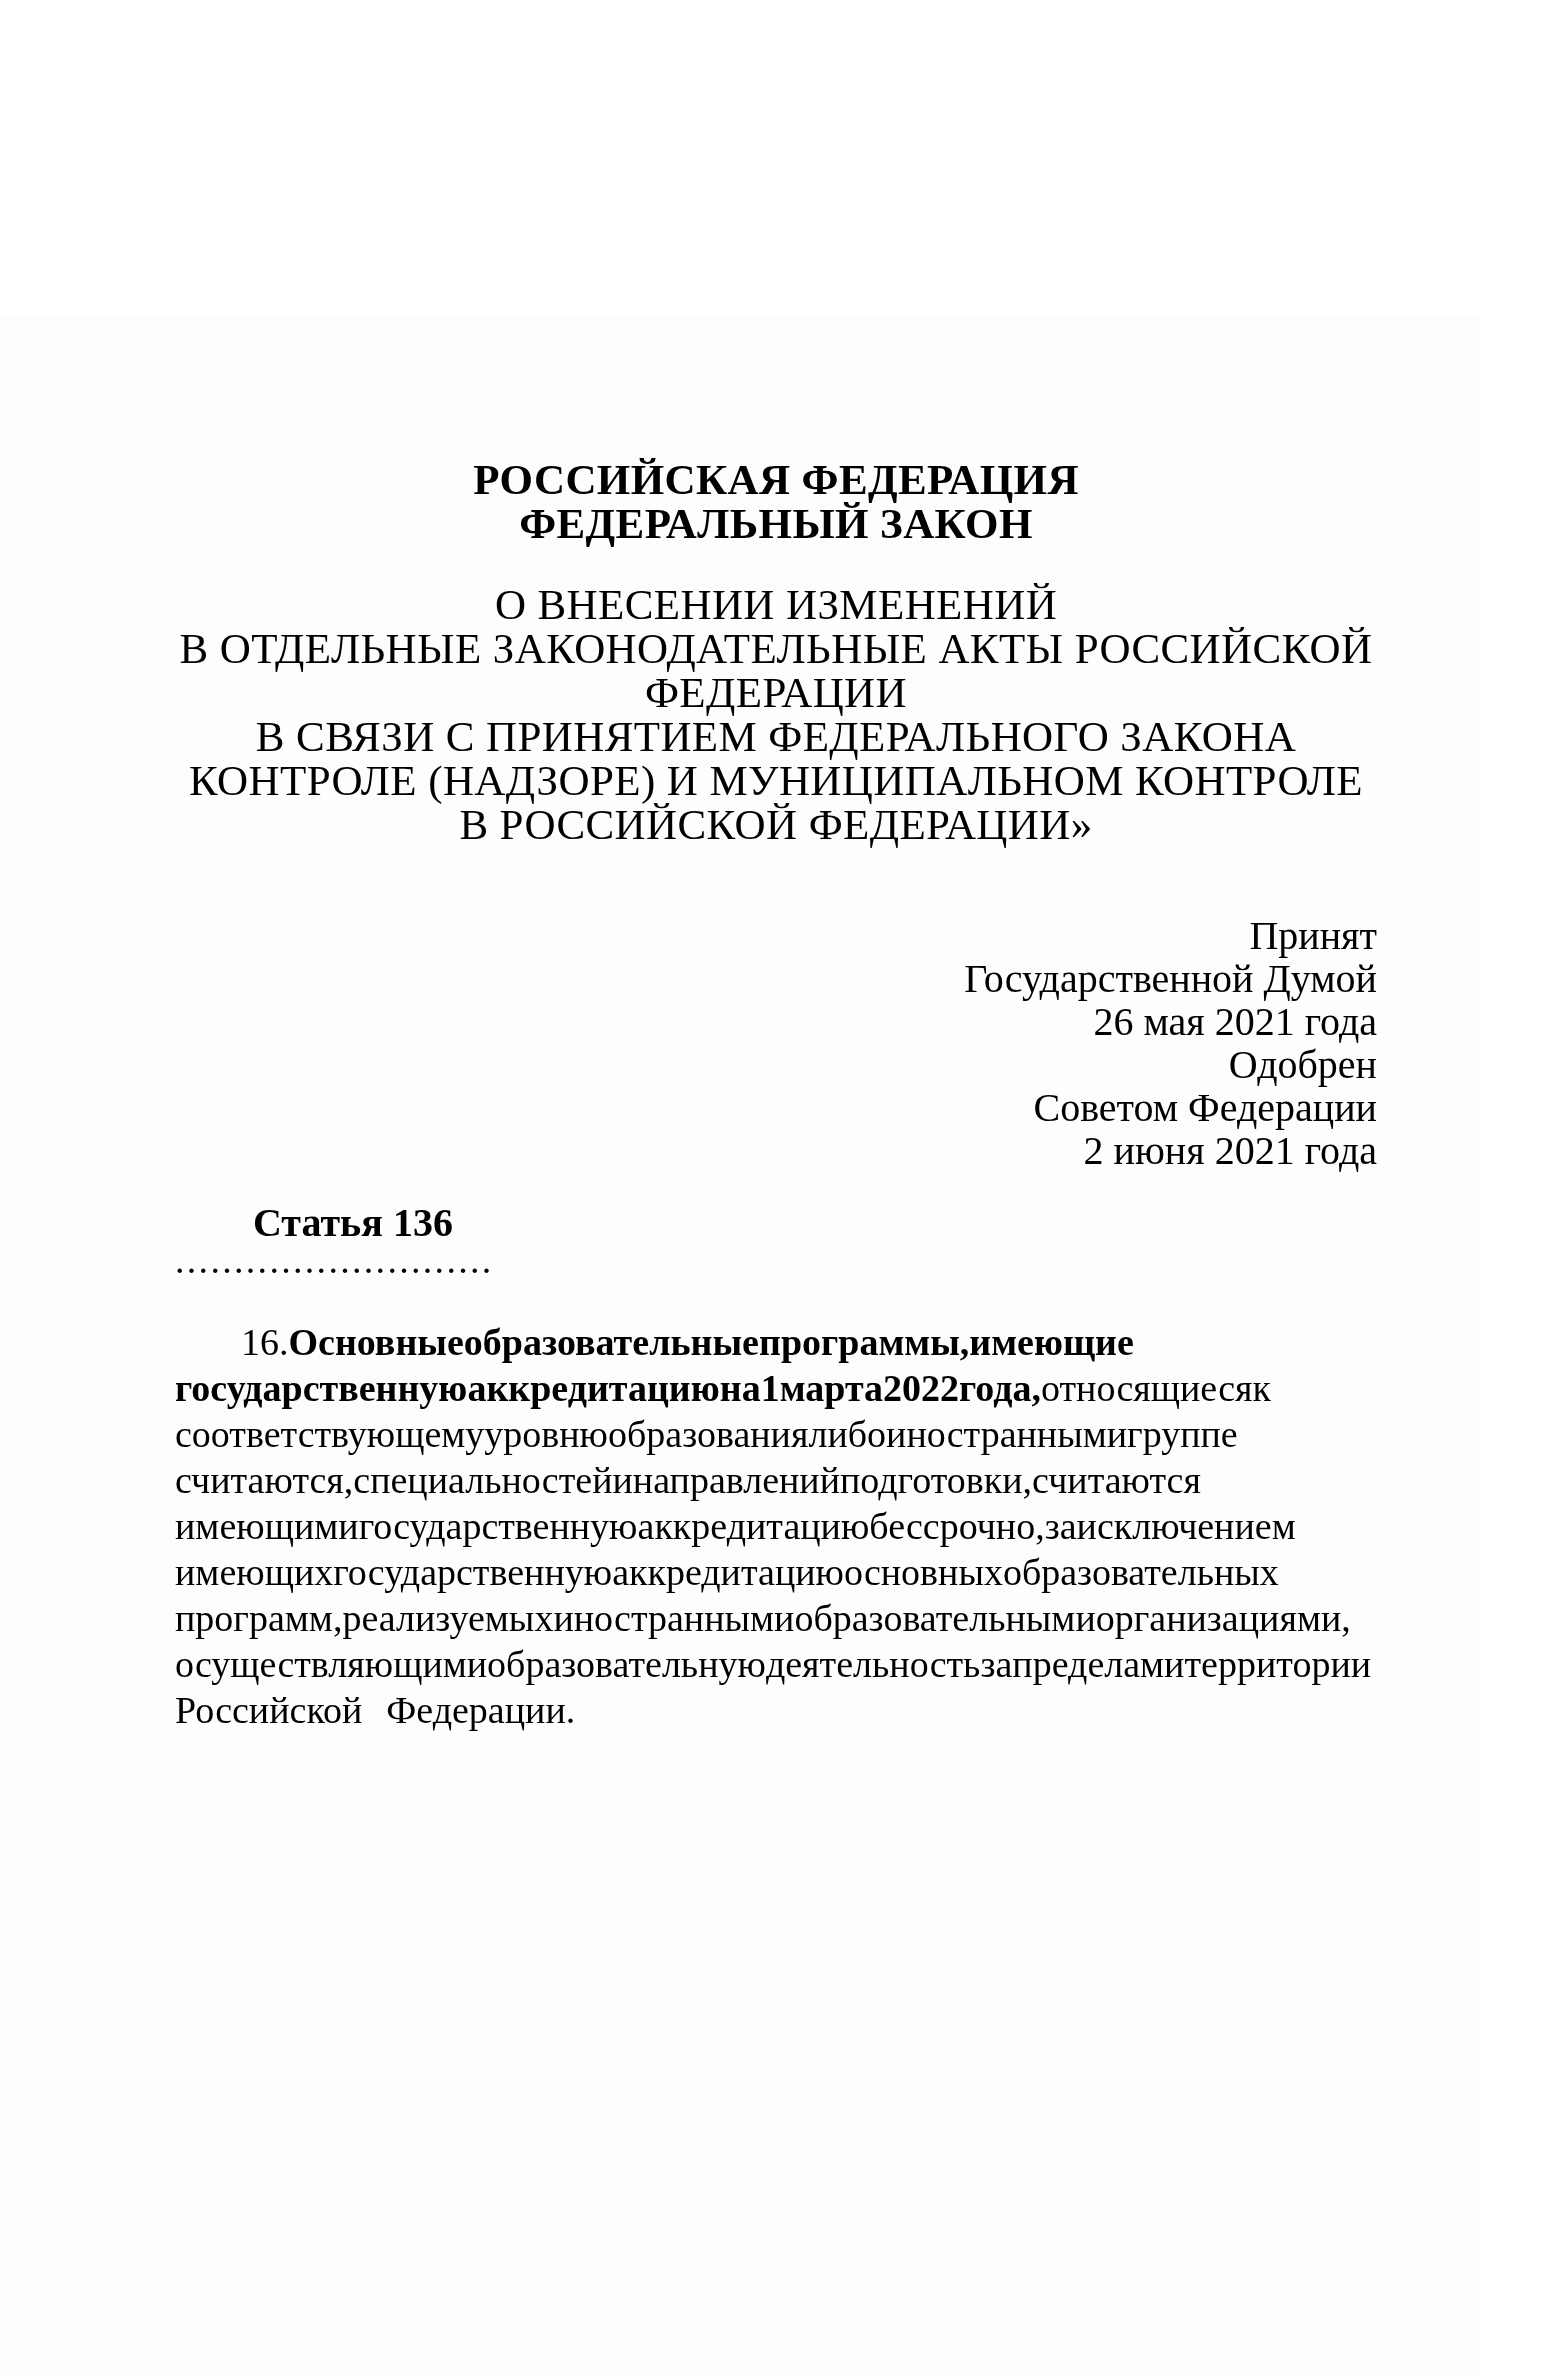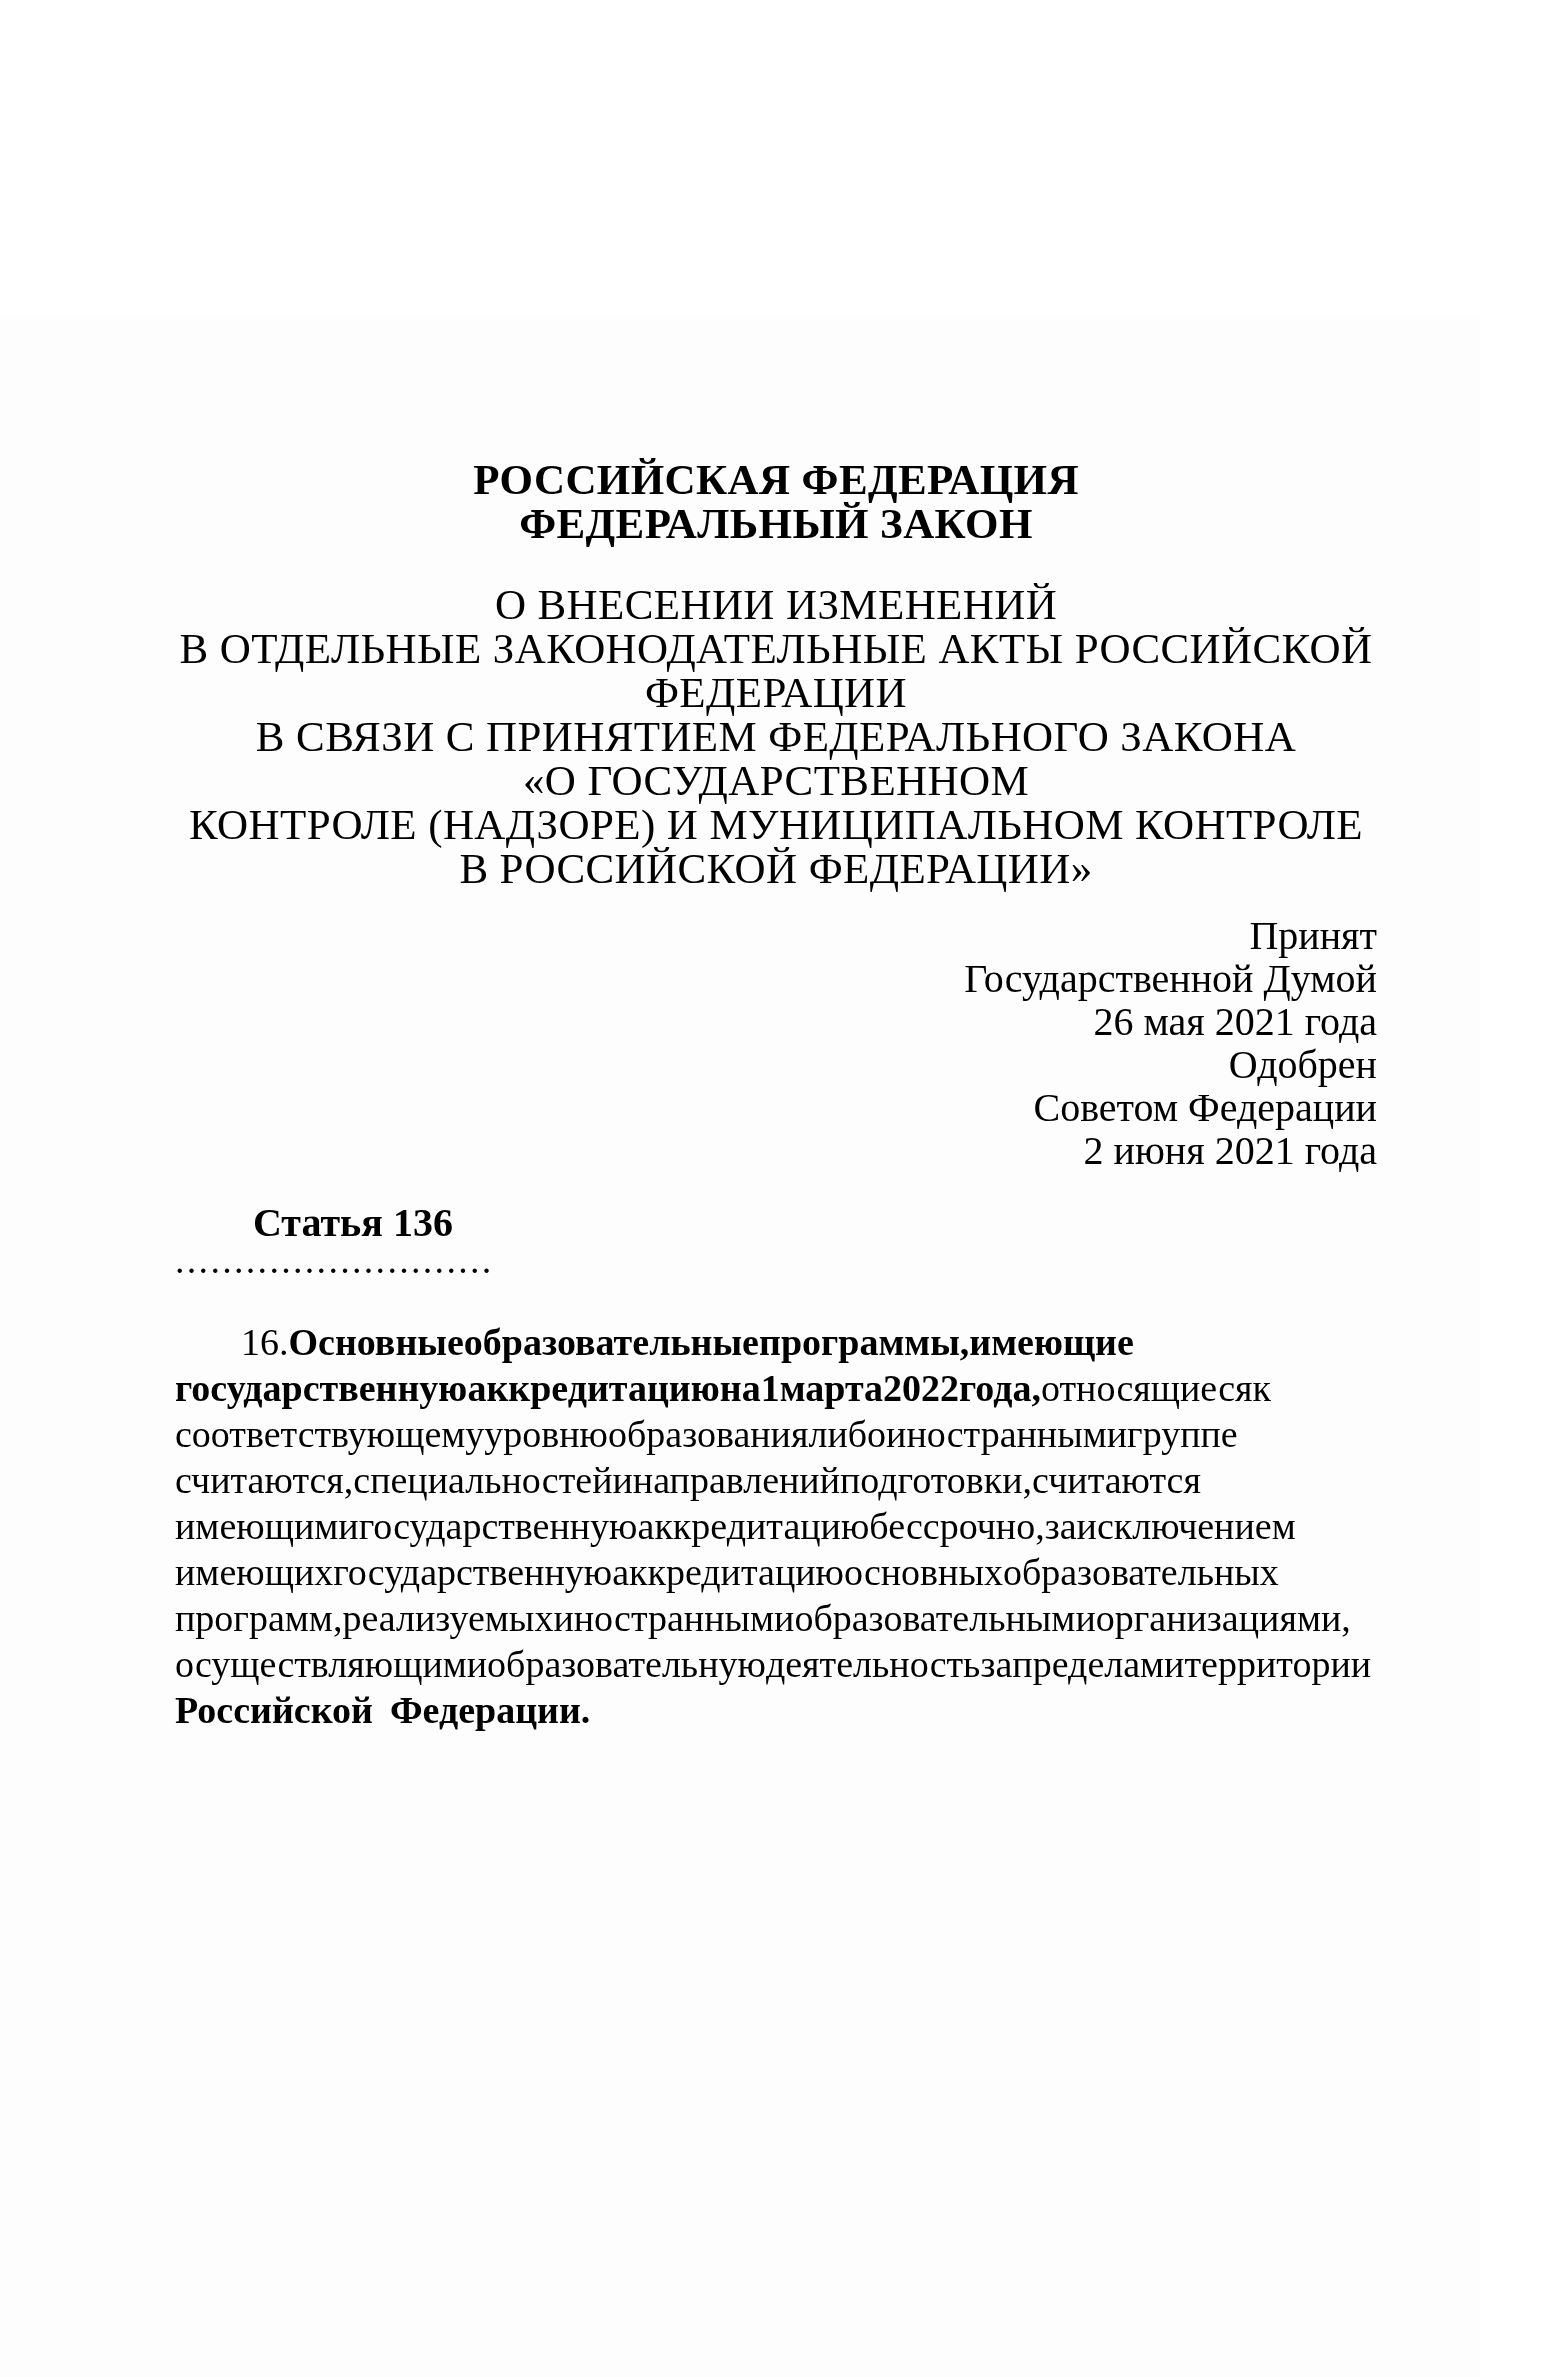--- a/index.html
+++ b/index.html
@@ -61,40 +61,39 @@
     top: 1319px;
     font-size: 38px;
     line-height: 46px;
   }
   .pline {
     display: flex;
     justify-content: flex-start;
     white-space: nowrap;
   }
   .pline.indent { padding-left: 66px; }
-  .pline.left { justify-content: flex-start; gap: 17px; font-weight: bold; }
+  .pline.left { justify-content: flex-start; gap: 24px; }
   .w { display: inline-block; }
   .w.b { font-weight: bold; }
 </style>
 </head>
 <body>
 
 <div class="scan-region"></div>
 
 <div class="abs text-col doc-header">
   <div>РОССИЙСКАЯ ФЕДЕРАЦИЯ</div>
   <div>ФЕДЕРАЛЬНЫЙ ЗАКОН</div>
 </div>
 
 <div class="abs text-col doc-subject">
     <div>О ВНЕСЕНИИ ИЗМЕНЕНИЙ</div>
     <div>В ОТДЕЛЬНЫЕ ЗАКОНОДАТЕЛЬНЫЕ АКТЫ РОССИЙСКОЙ</div>
     <div>ФЕДЕРАЦИИ</div>
     <div>В СВЯЗИ С ПРИНЯТИЕМ ФЕДЕРАЛЬНОГО ЗАКОНА</div>
-    <div>«О ГОСУДАРСТВЕННОМ</div>
     <div>КОНТРОЛЕ (НАДЗОРЕ) И МУНИЦИПАЛЬНОМ КОНТРОЛЕ</div>
     <div>В РОССИЙСКОЙ ФЕДЕРАЦИИ»</div>
   </div>
 
 <div class="abs text-col adoption-block">
     <div>Принят</div>
     <div>Государственной Думой</div>
     <div>26 мая 2021 года</div>
     <div>Одобрен</div>
     <div>Советом Федерации</div>

